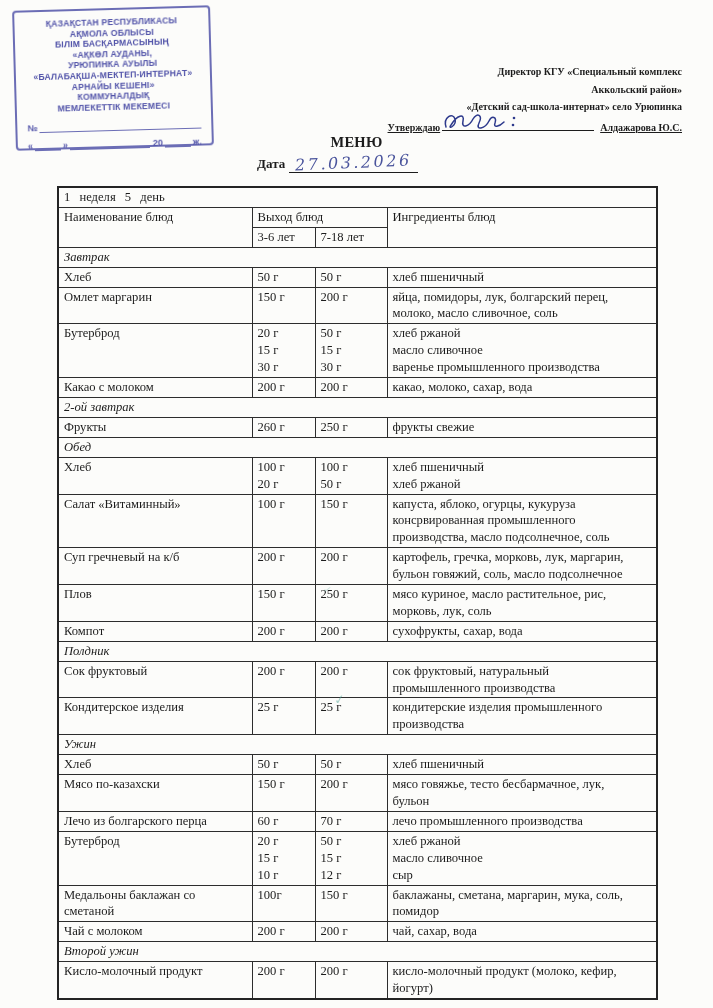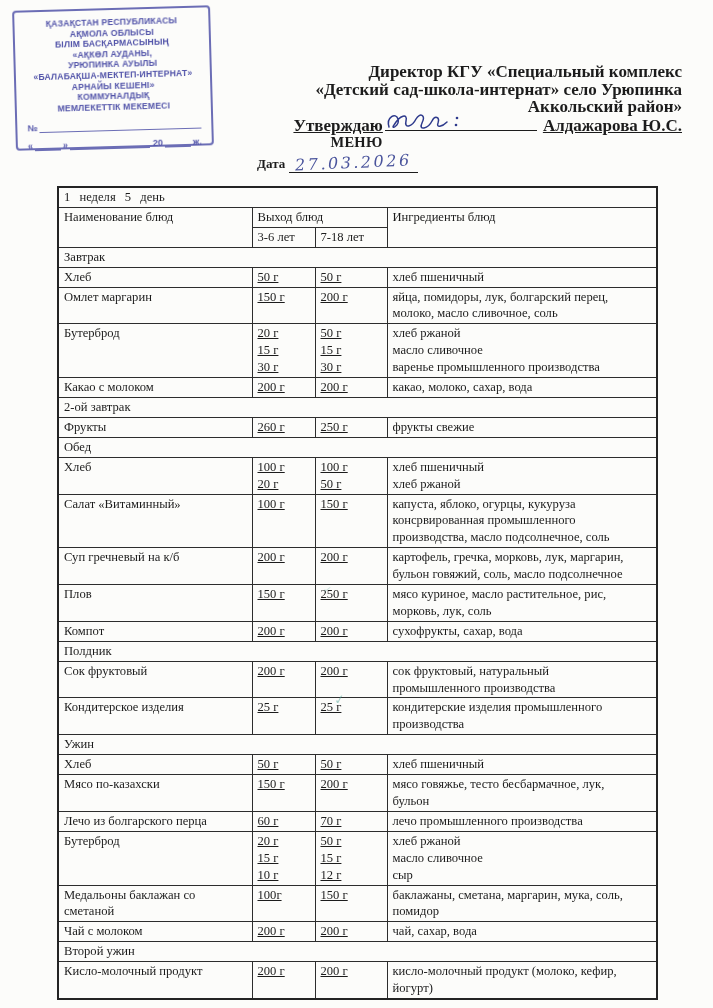--- a/index.html
+++ b/index.html
@@ -25,21 +25,21 @@
   .stamp-no { margin-top:9px; font-weight:bold; font-size:9px; display:flex; align-items:flex-end; padding:0 4px; }
   .stamp-no .ln { flex:1; border-bottom:1.3px solid rgba(67,69,162,.85); margin-left:2px; height:10px; }
   .stamp-date { margin-top:8px; font-weight:bold; font-size:9px; display:flex; align-items:flex-end; padding:0 4px; }
   .stamp-date .ln1 { width:26px; border-bottom:1.3px solid rgba(67,69,162,.85); height:10px; margin:0 2px; }
   .stamp-date .ln2 { flex:1; border-bottom:1.3px solid rgba(67,69,162,.85); height:10px; margin:0 3px 0 2px; }
   .stamp-date .ln3 { width:26px; border-bottom:1.3px solid rgba(67,69,162,.85); height:10px; margin:0 2px; }
 
   
   .approval {
     position:absolute; top:63px; right:31px; width:420px;
-    text-align:right; font-weight:bold; font-size:17px; line-height:17.5px;
+    text-align:right; font-weight:bold; font-size:10px; line-height:17.5px;
   }
   .approve-row { margin-top:1px; white-space:nowrap;text-decoration:underline; }
   .sig-line {
     display:inline-block; width:152px; height:14px; position:relative;
     border-bottom:1.5px solid #1c1c1c; vertical-align:baseline; margin:0 6px 0 2px;
   }
   .sig-scribble { position:absolute; left:-4px; bottom:-4px; }
 
   
   .title-block { position:absolute; top:134px; left:0; width:713px; text-align:center; }
@@ -56,22 +56,22 @@
   
   .table-wrap { position:absolute; left:57px; top:186px; }
   table.menu { border-collapse:collapse; width:599px; table-layout:fixed; }
   table.menu td, table.menu th {
     border:1px solid #2d2d2d; vertical-align:top;
     font-size:12.6px; line-height:16.9px; padding:1px 5px;
     white-space:pre-line; text-align:left; font-weight:normal;
   }
   table.menu { border:2px solid #242424; }
   th.hdr { font-weight:bold; text-align:center; vertical-align:middle; }
-  td.section { font-weight:bold; text-align:center; padding:0 5px; }
-  td.gram { padding-left:9px;text-decoration:underline; }
+  td.section { font-weight:bold; text-align:center; padding:0 5px;font-style:italic; }
+  td.gram { padding-left:9px; }
   .week-row th { font-weight:bold; text-align:center; word-spacing:6px; }
 
   
   .artifact { position:absolute; color:#57a89a; opacity:.5; font-size:13px;
               font-family:"DejaVu Sans",sans-serif; transform:rotate(-8deg); }
   .artifact.a2 { opacity:.28; transform:rotate(14deg) scale(.8); }
 </style>
 </head>
 <body>
 
@@ -100,22 +100,22 @@
       <span class="ln2"></span>
       <span>20</span>
       <span class="ln3"></span>
       <span>ж.</span>
     </div>
   </div>
 
   <div class="approval">
     <div>
         <div>Директор КГУ «Специальный комплекс</div>
+        <div>Аккольский район»</div>
         <div>«Детский сад-школа-интернат» село Урюпинка</div>
-        <div>Аккольский район»</div>
       </div>
     <div class="approve-row">
       <span>Утверждаю</span><span class="sig-line"><svg class="sig-scribble" width="120" height="26" viewBox="0 0 120 26">
         <path d="M8 19 C5 9 15 4 17 11 C19 18 9 22 13 17 C19 7 27 5 25 13 C23 21 31 19 35 11 C39 4 45 7 41 15 C37 23 47 21 51 13 C54 7 59 9 57 15 C55 20 61 19 66 14" stroke="#2e3a8c" fill="none" stroke-width="1.5" stroke-linecap="round"></path>
         <circle cx="76" cy="10" r="1.3" fill="#2e3a8c"></circle>
             <circle cx="75" cy="17" r="1.3" fill="#2e3a8c"></circle>
       </svg></span><span>Алдажарова Ю.С.</span>
     </div>
   </div>
 

